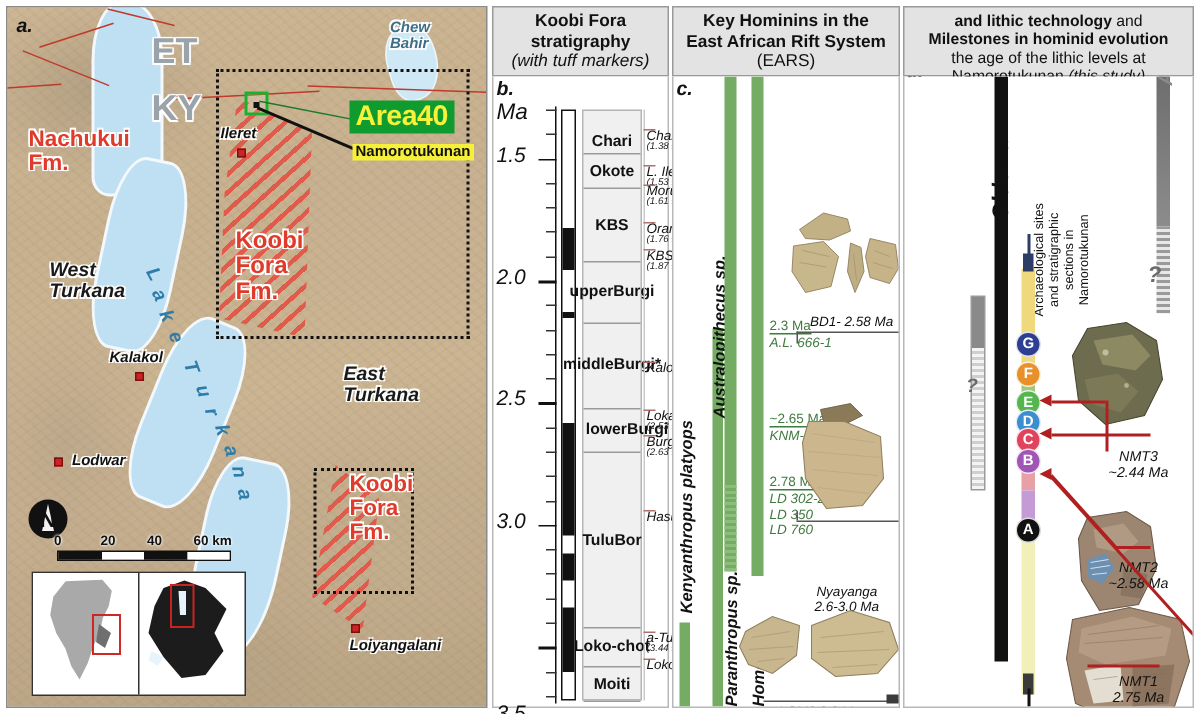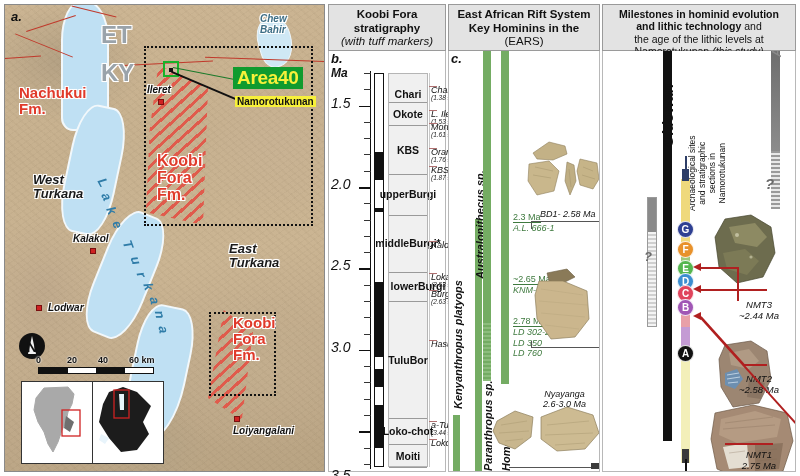--- a/index.html
+++ b/index.html
@@ -76,21 +76,21 @@
         text-align:center; font-weight:bold; font-size:11.5px; color:#111; line-height:1.18; padding-top:3px;}
   .hdr .sub{ font-weight:normal; }
   .hdr .ital{ font-style:italic; font-weight:normal; }
 
   
   .colpanel{ position:absolute; }
   .axis-line{ position:absolute; background:#111; }
   .tick{ position:absolute; height:1px; background:#333; }
   .tick-maj{ height:1.6px; background:#111; }
   .axis-lab{ position:absolute; font-style:italic; font-size:14px; color:#111; font-weight:normal; white-space:nowrap;}
-  .ma-lab{ position:absolute; font-style:italic; font-weight:bold; font-size:12px; color:#111;}
+  .ma-lab{ position:absolute; font-style:italic; font-weight:normal; font-size:15px; color:#111;}
   .polar{ position:absolute; width:10px; border:1px solid #111; background:#fff; }
   .polar i{ position:absolute; left:0; width:100%; background:#111; display:block;}
   .memcol{ position:absolute; background:#f0f0f0; border:1px solid #b5b5b5; }
   .memb{ position:absolute; width:100%; border-bottom:1px solid #9a9a9a; display:flex;
          align-items:center; justify-content:center; text-align:center;
          font-weight:bold; font-size:10.5px; color:#111; line-height:1.05;}
   .tuffcol{ position:absolute; }
   .tuffmark{ position:absolute; height:1px; background:#b07070; }
   .tuffname{ position:absolute; font-style:italic; font-size:9px; color:#111; white-space:nowrap; font-weight:500;}
   .tuffage{ position:absolute; font-style:italic; font-size:6.5px; color:#222; white-space:nowrap;}
@@ -235,28 +235,28 @@
     <div class="panel-letter" style="left:6px;top:4px;">a.</div>
   </div>
 
   <div class="hdr" style="left:328px;top:4px;width:118px;height:47px;">
     <div>Koobi Fora</div>
     <div>stratigraphy</div>
     <div class="ital">(with tuff markers)</div>
   </div>
 
   <div class="hdr" style="left:448px;top:4px;width:152px;height:47px;">
+    <div>Key Hominins in the</div>
     <div>East African Rift System</div>
-    <div>Key Hominins in the</div>
     <div class="sub">(EARS)</div>
   </div>
 
   <div class="hdr" style="left:602px;top:4px;width:194px;height:47px;font-size:10.5px;">
+    <div><span>and lithic technology</span><span class="sub"> and</span></div>
     <div>Milestones in hominid evolution</div>
-    <div><span>and lithic technology</span><span class="sub"> and</span></div>
     <div class="sub">the age of the lithic levels at</div>
     <div class="sub"><span>Namorotukunan </span><span class="ital">(this study)</span></div>
   </div>
 
   <div class="colpanel" style="left:328px;top:51px;width:118px;height:421px;background:#fff;border:1px solid #b8b8b8;border-top:none;">
     <div class="panel-letter" style="left:2px;top:0px;">b.</div>
     <div class="ma-lab" style="left:2px;top:15px;">Ma</div>
 
     <div class="axis-line" style="left:41px;top:20px;width:1.4px;height:398px;"></div>
     <div id="axis-ticks">

